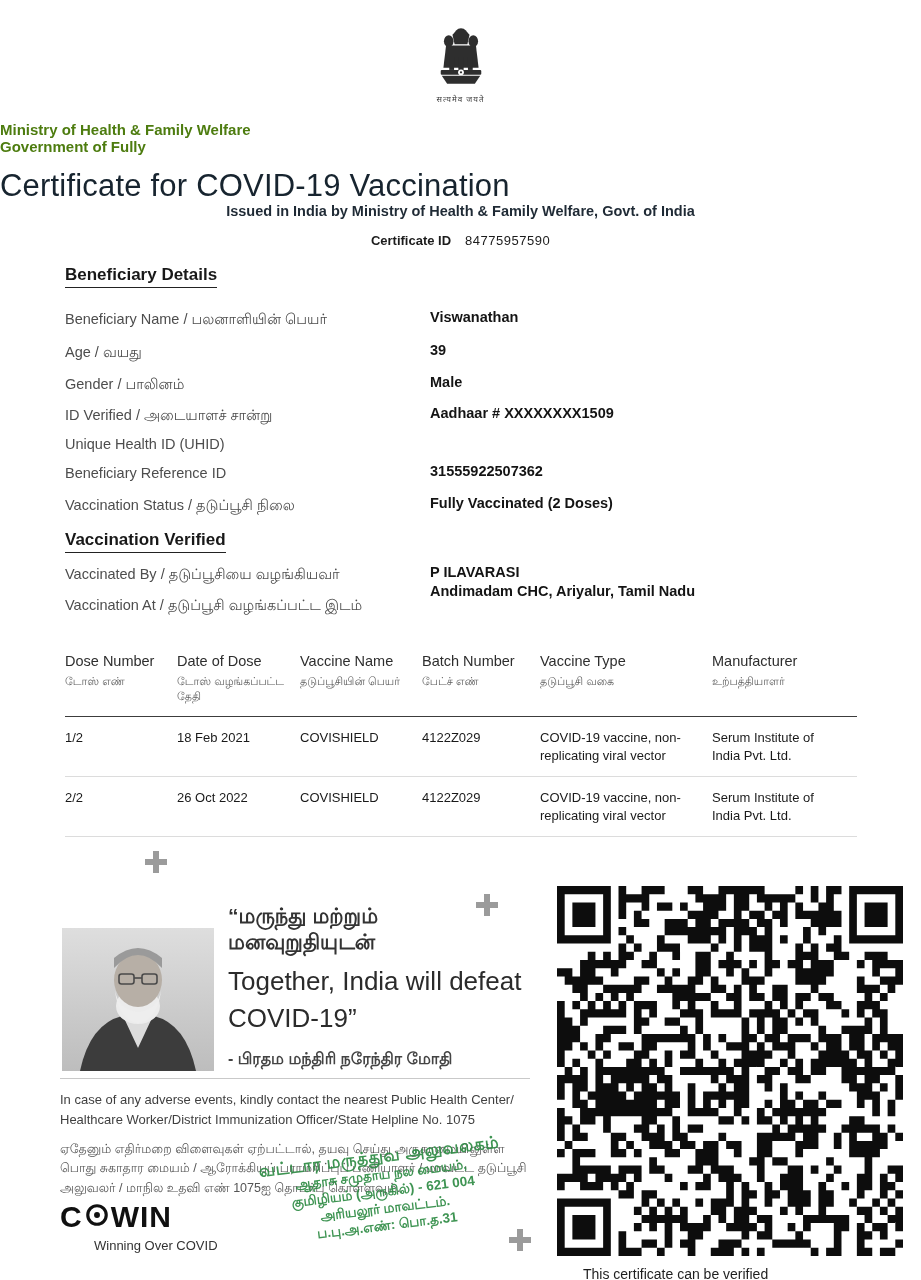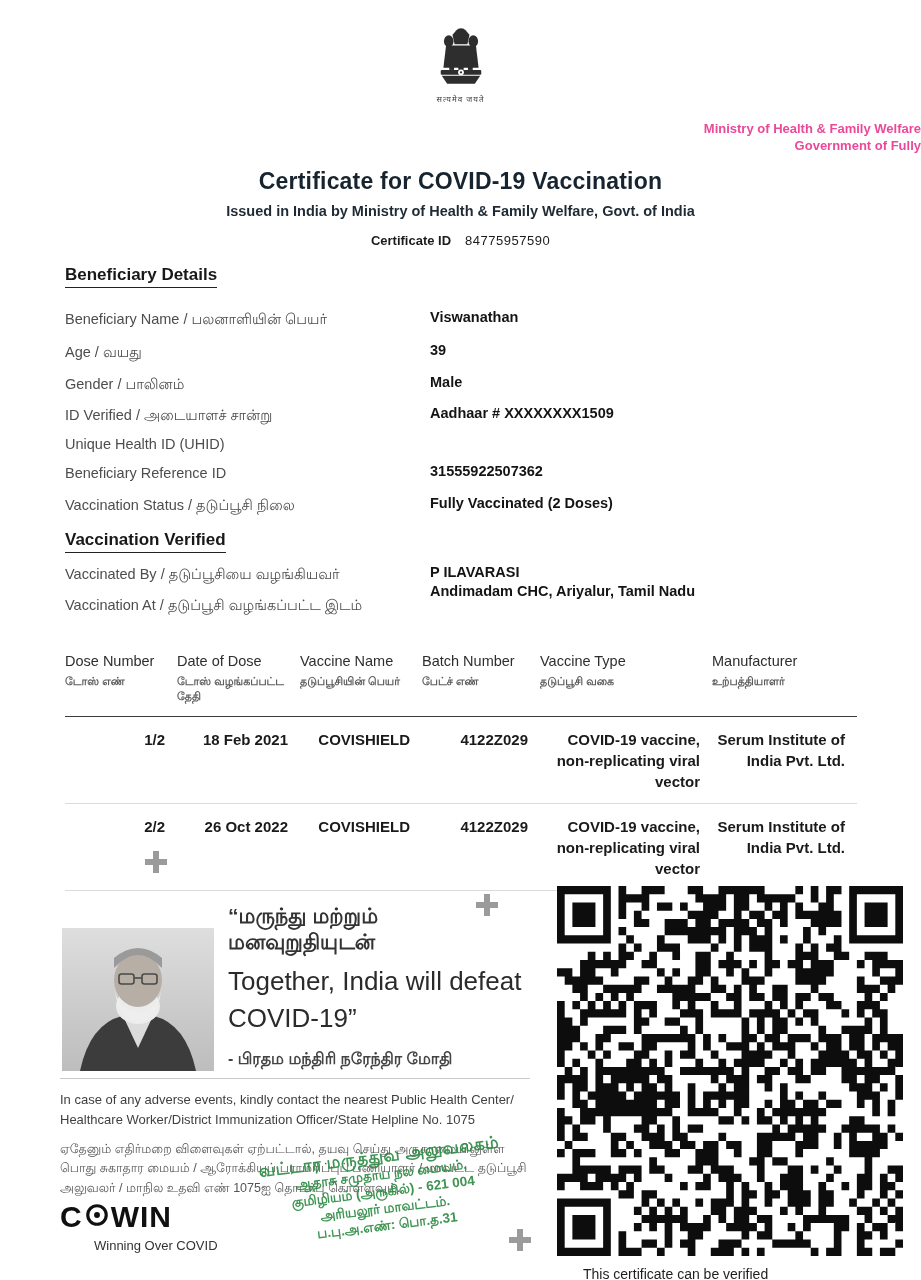--- a/index.html
+++ b/index.html
@@ -4,40 +4,40 @@
 <style>
   * { margin:0; padding:0; box-sizing:border-box; }
   html,body { background:#9a9a9a; }
   body { font-family:"Liberation Sans", sans-serif; }
   .page { position:relative; width:921px; height:1280px; background:#ffffff; margin:0 auto; overflow:hidden; }
   .abs { position:absolute; }
 
   
   .emblem-wrap { left:0; right:0; top:22px; text-align:center; }
   .emblem-motto { font-size:8px; color:#3a3a3a; margin-top:1px; letter-spacing:1px; }
-  .ministry { left:0; right:0; text-align:right; font-weight:bold; font-size:13px; color:#ec4899; }
-  .cert-title { left:0; right:0; text-align:center; font-weight:bold; font-size:23px; color:#17242f; letter-spacing:.2px; }
+  .ministry { left:0; right:0; text-align:left; font-weight:bold; font-size:15px; color:#4d7c0f; }
+  .cert-title { left:0; right:0; font-weight:normal; font-size:31px; color:#17242f; letter-spacing:.2px; }
   .cert-subtitle { left:0; right:0; text-align:center; font-weight:bold; font-size:14.5px; color:#1f2a35; }
   .cert-id-row { left:0; right:0; text-align:center; font-size:13px; color:#1c1c1c; }
   .cert-id-row .lbl { font-weight:bold; }
   .cert-id-row .val { margin-left:14px; letter-spacing:.5px; }
 
   
   .section-heading { font-size:17px; font-weight:bold; color:#181818; border-bottom:1.6px solid #222; padding-bottom:3px; }
   .field-label { left:65px; font-size:14.5px; color:#4d4d4d; }
   .field-value { left:430px; font-size:14.5px; font-weight:bold; color:#141414; }
 
   
   .dose-table { left:65px; top:653px; width:792px; }
   .trow { display:grid; grid-template-columns:112px 123px 122px 118px 172px 145px; column-gap:0; }
   .thead { border-bottom:1.4px solid #3c3c3c; padding-bottom:12px; }
   .th-en { font-size:14.5px; color:#2e2e2e; margin-bottom:5px; }
-  .th-ta { font-size:11px; color:#5d5d5d; line-height:1.35; padding-right:14px;font-weight:bold; }
+  .th-ta { font-size:11px; color:#5d5d5d; line-height:1.35; padding-right:14px; }
   .tbody-row { padding:12px 0 11px 0; border-bottom:1px solid #dcdcdc; }
-  .td { font-size:15px; font-weight:bold; color:#1a1a1a; line-height:1.4; padding-right:12px;text-align:right; }
+  .td { font-size:13px; font-weight:normal; color:#1a1a1a; line-height:1.4; padding-right:12px; }
 
   
   .modi-photo { left:62px; top:928px; width:152px; height:143px; }
   .quote-block { left:228px; top:903px; width:320px; color:#2d2d2d; }
   .quote-ta { font-size:21px; font-weight:bold; color:#333; line-height:1.25; }
   .quote-en { font-size:26px; color:#2b2b2b; line-height:1.35; margin-top:8px; }
   .quote-attr { font-size:16px; font-weight:bold; color:#444; margin-top:14px; }
 
   .divider { background:#c9c9c9; height:1px; }
 

